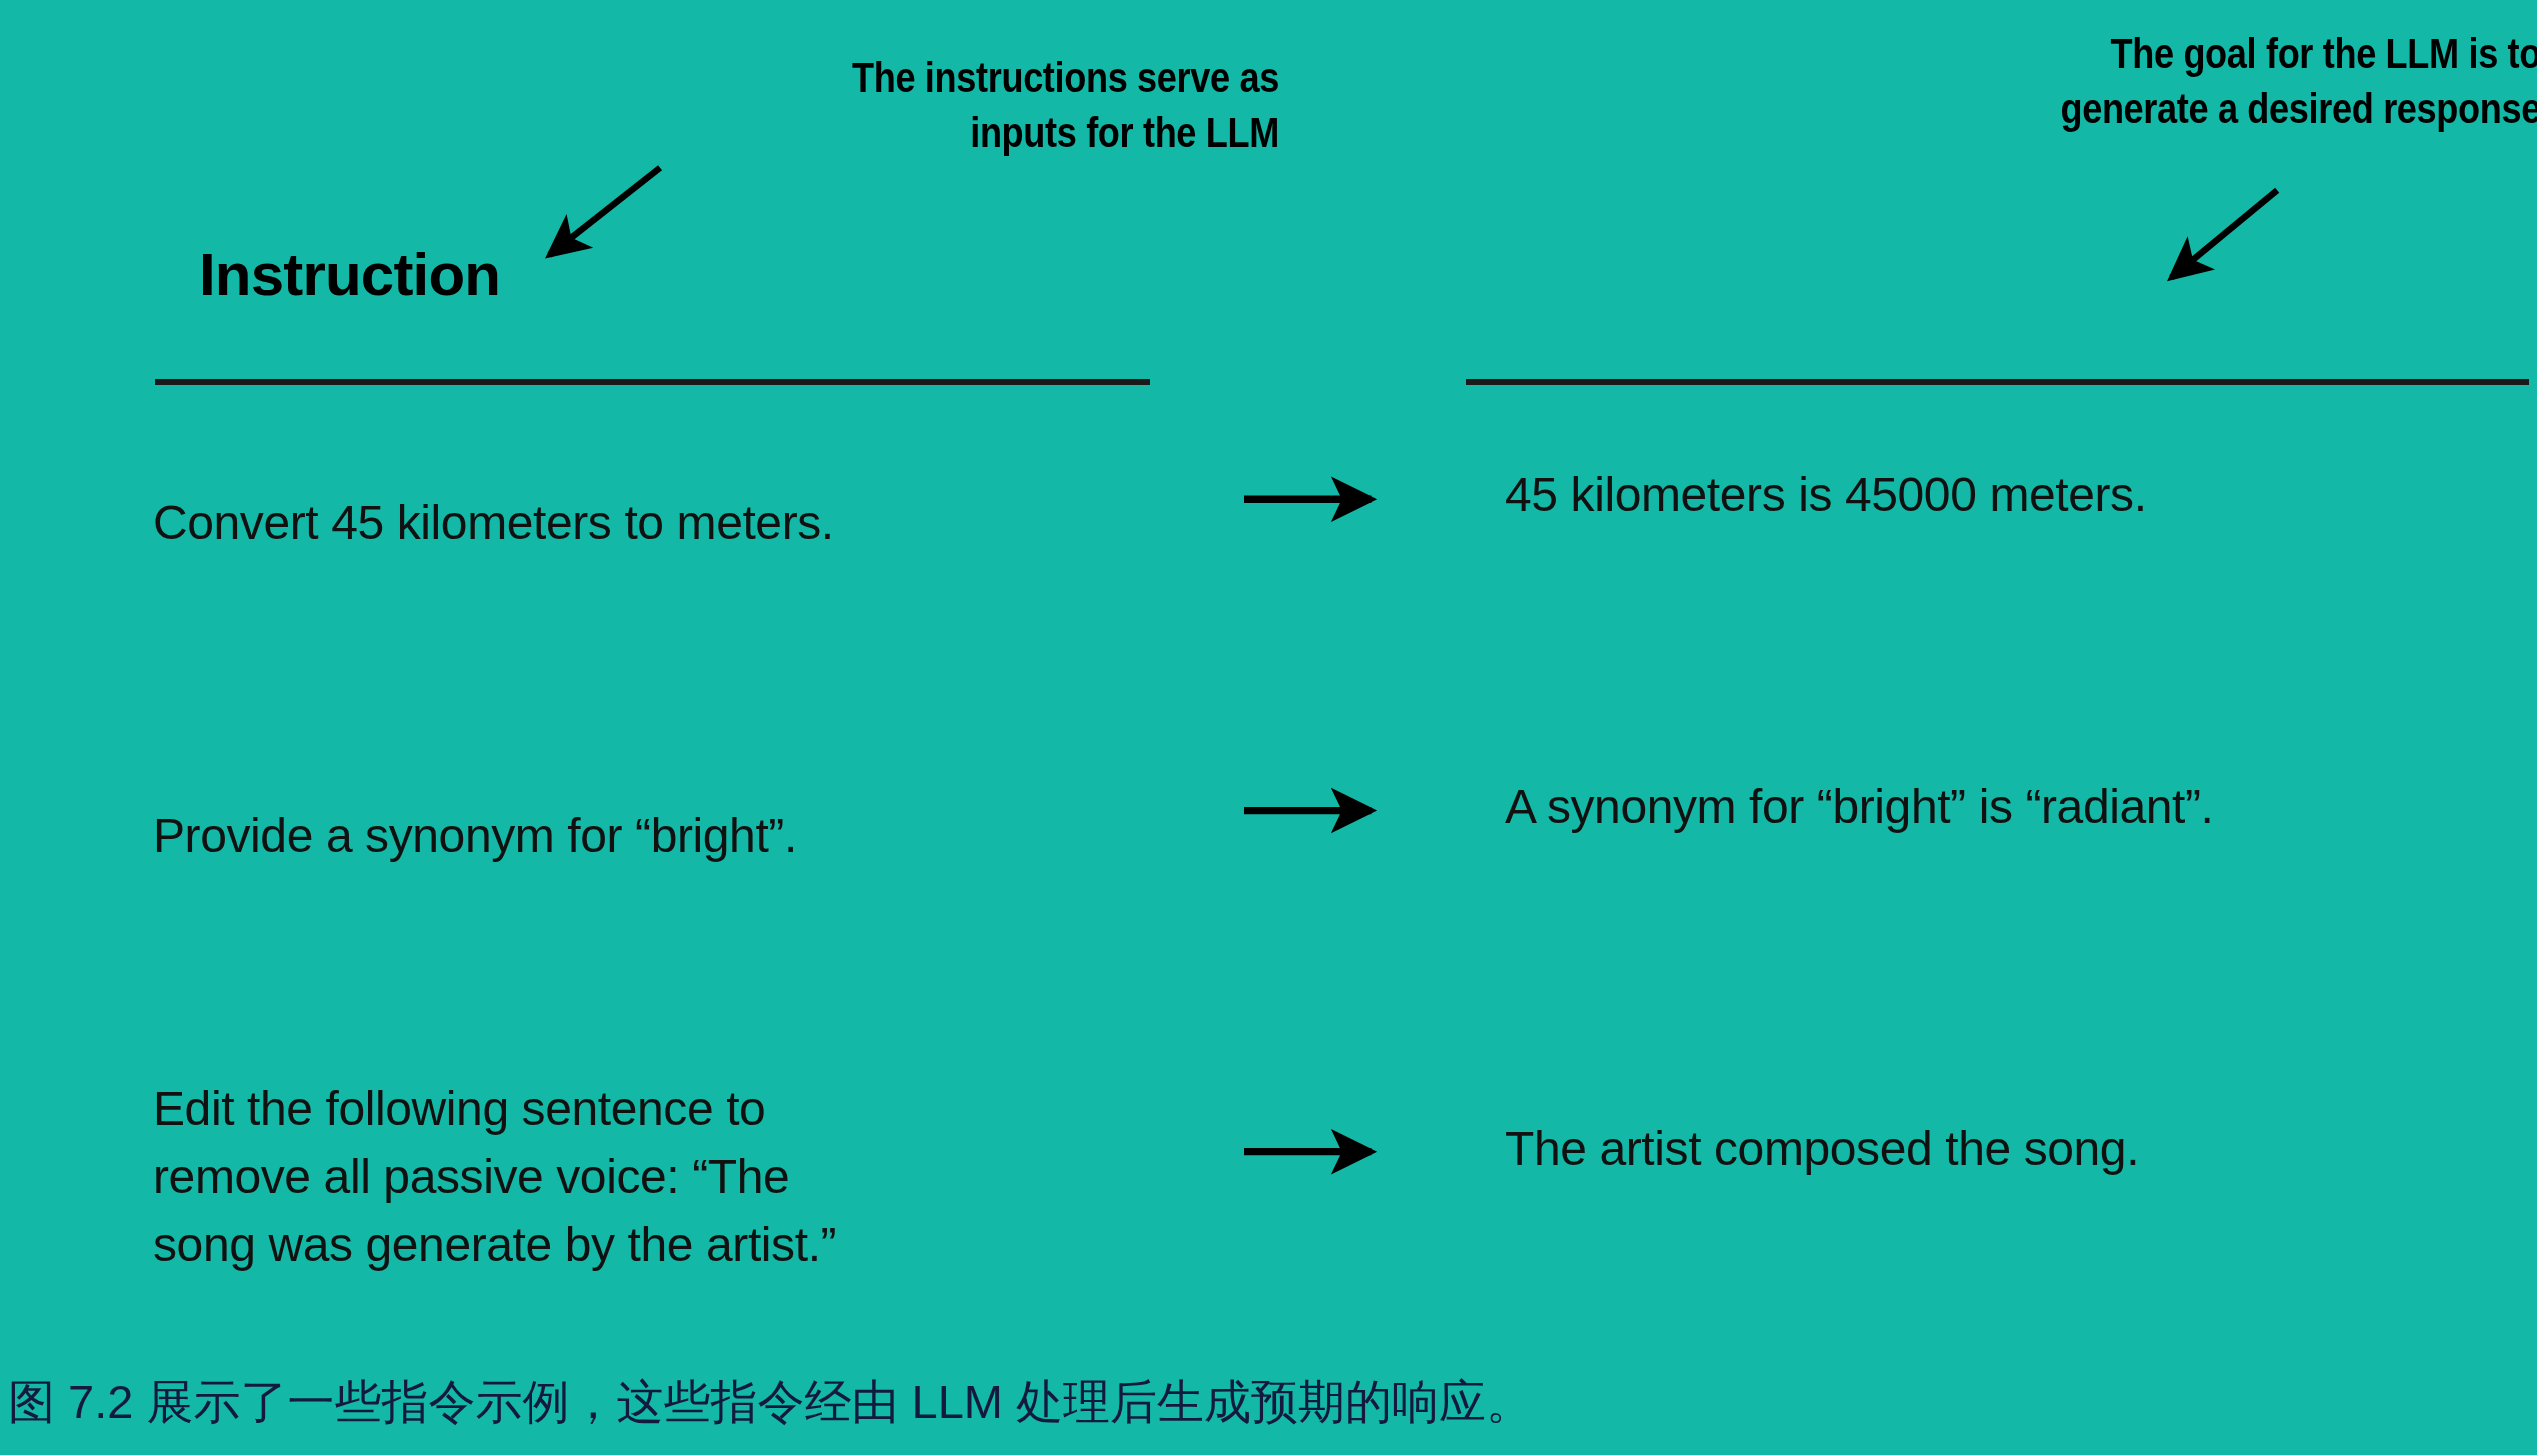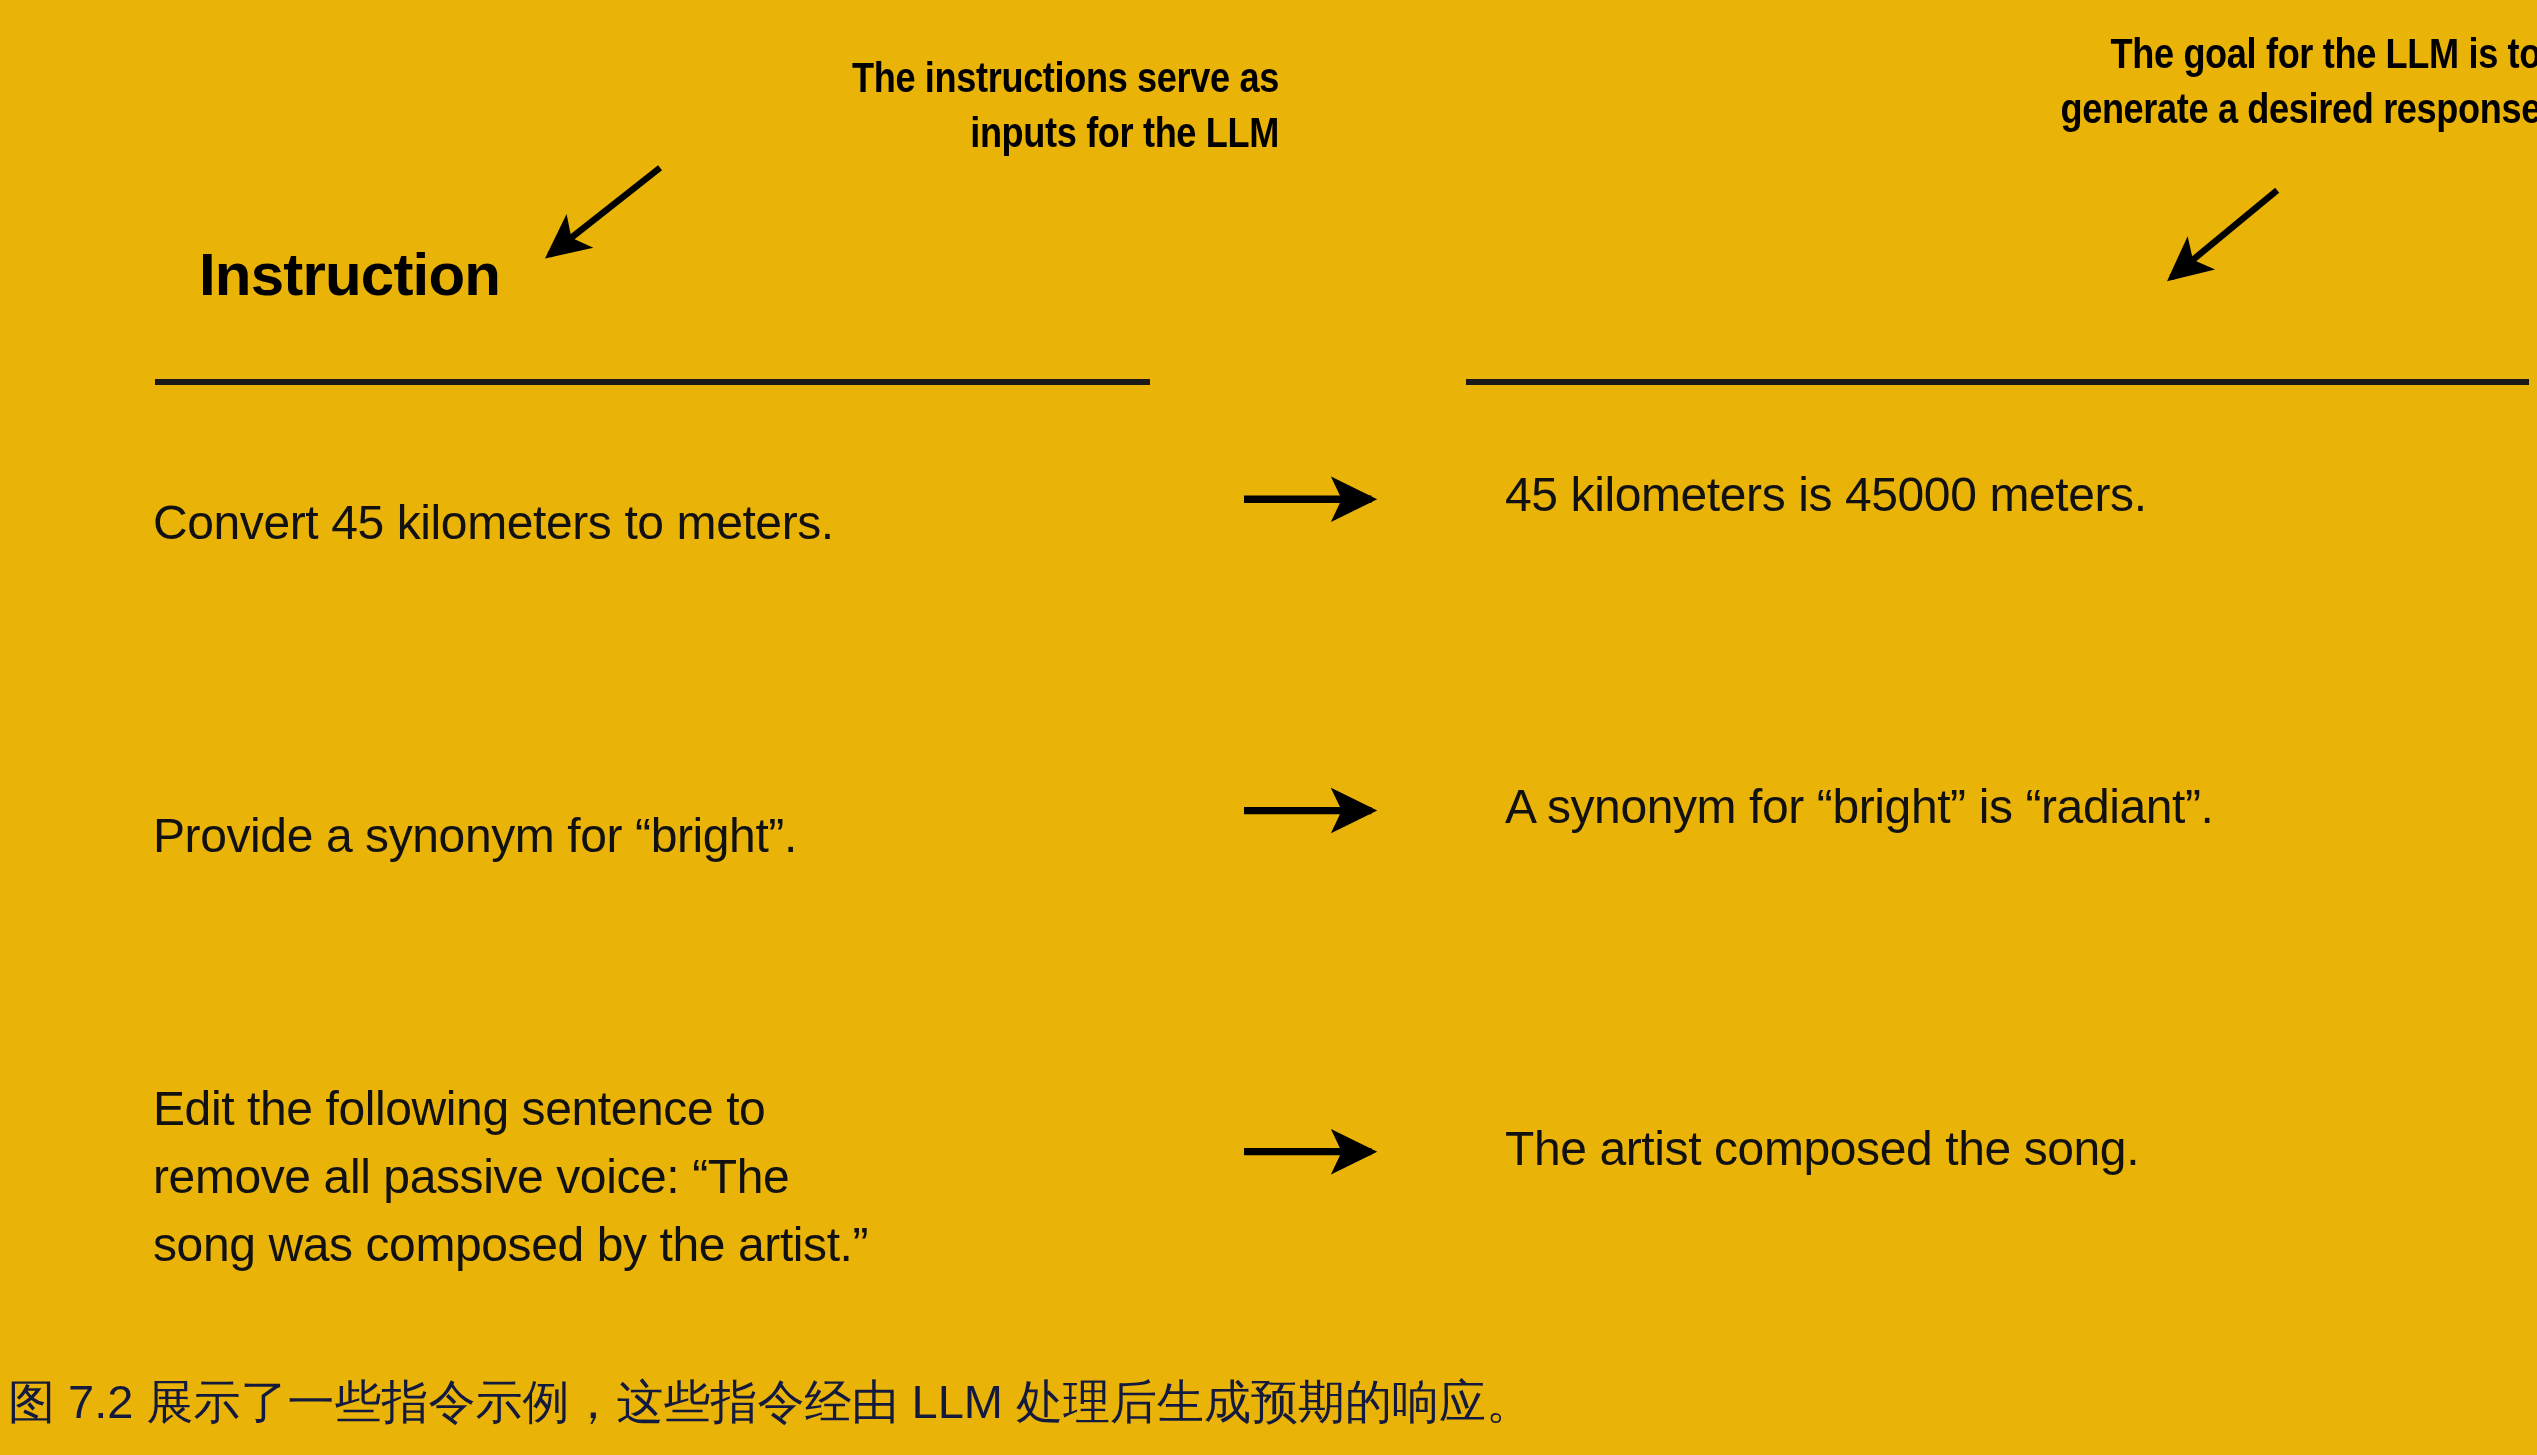--- a/index.html
+++ b/index.html
@@ -8,21 +8,21 @@
     background: #ffffff;
   }
   body {
     font-family: "Liberation Sans", sans-serif;
     -webkit-font-smoothing: antialiased;
   }
   #figure {
     position: relative;
     width: 2538px;
     height: 1455px;
-    background: #eab308;
+    background: #14b8a6;
     overflow: hidden;
   }
 
   
   .callout {
     position: absolute;
     font-family: "Liberation Sans Narrow", "Liberation Sans", sans-serif;
     font-weight: bold;
     font-size: 42px;
     line-height: 55px;
@@ -135,21 +135,21 @@
   <div class="rule" id="rule-right"></div>
 
   <div class="cell cell-left" id="cell-left-0">Convert 45 kilometers to meters.</div>
   <div class="cell cell-right" id="cell-right-0">45 kilometers is 45000 meters.</div>
 
   <div class="cell cell-left" id="cell-left-1">Provide a synonym for “bright”.</div>
   <div class="cell cell-right" id="cell-right-1">A synonym for “bright” is “radiant”.</div>
 
   <div class="cell cell-left" id="cell-left-2">Edit the following sentence to
 remove all passive voice: “The
-song was composed by the artist.”</div>
+song was generate by the artist.”</div>
   <div class="cell cell-right" id="cell-right-2">The artist composed the song.</div>
 
   <svg id="overlay" viewBox="0 0 3146 1804">
     <defs>
       <marker id="head-right" markerWidth="7" markerHeight="7" refX="5.6" refY="3.5" orient="auto" markerUnits="strokeWidth">
         <path d="M0,0.35 L6.4,3.5 L0,6.65 L1.5,3.5 Z" fill="#000000"></path>
       </marker>
       <marker id="head-diag" markerWidth="7.5" markerHeight="7.5" refX="6" refY="3.75" orient="auto" markerUnits="strokeWidth">
         <path d="M0,0.4 L6.9,3.75 L0,7.1 L1.7,3.75 Z" fill="#000000"></path>
       </marker>

